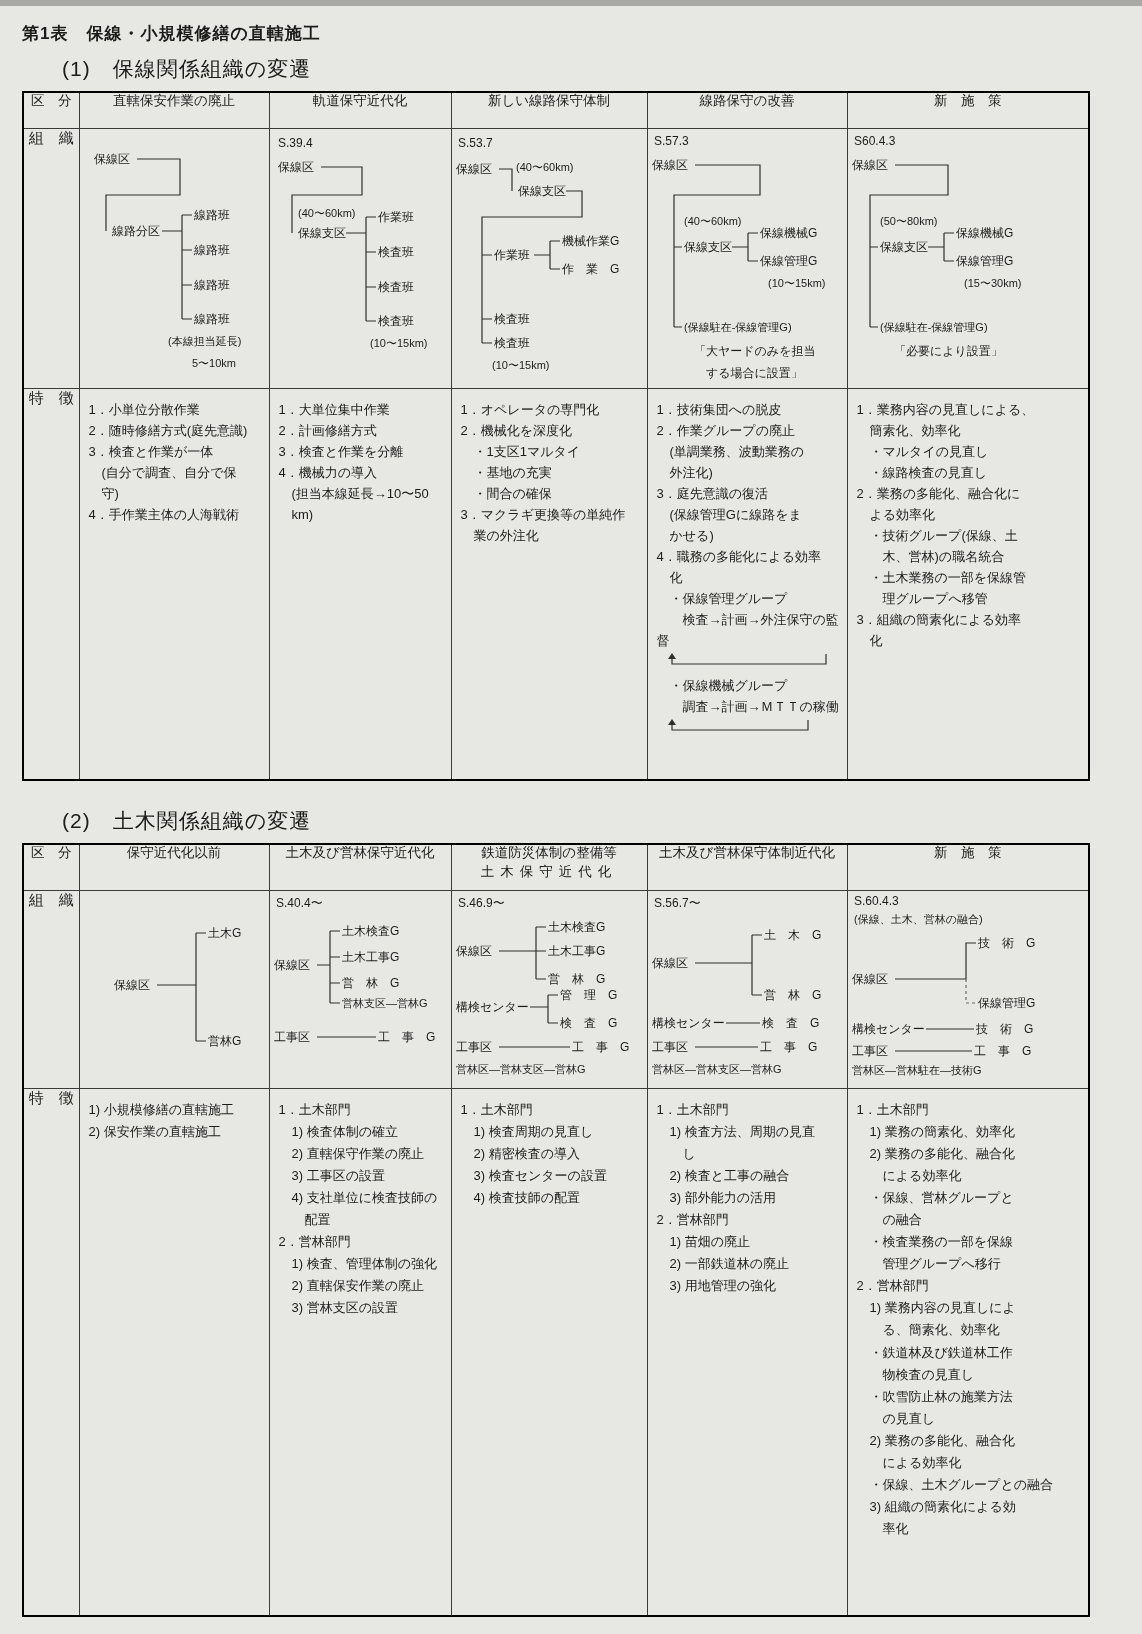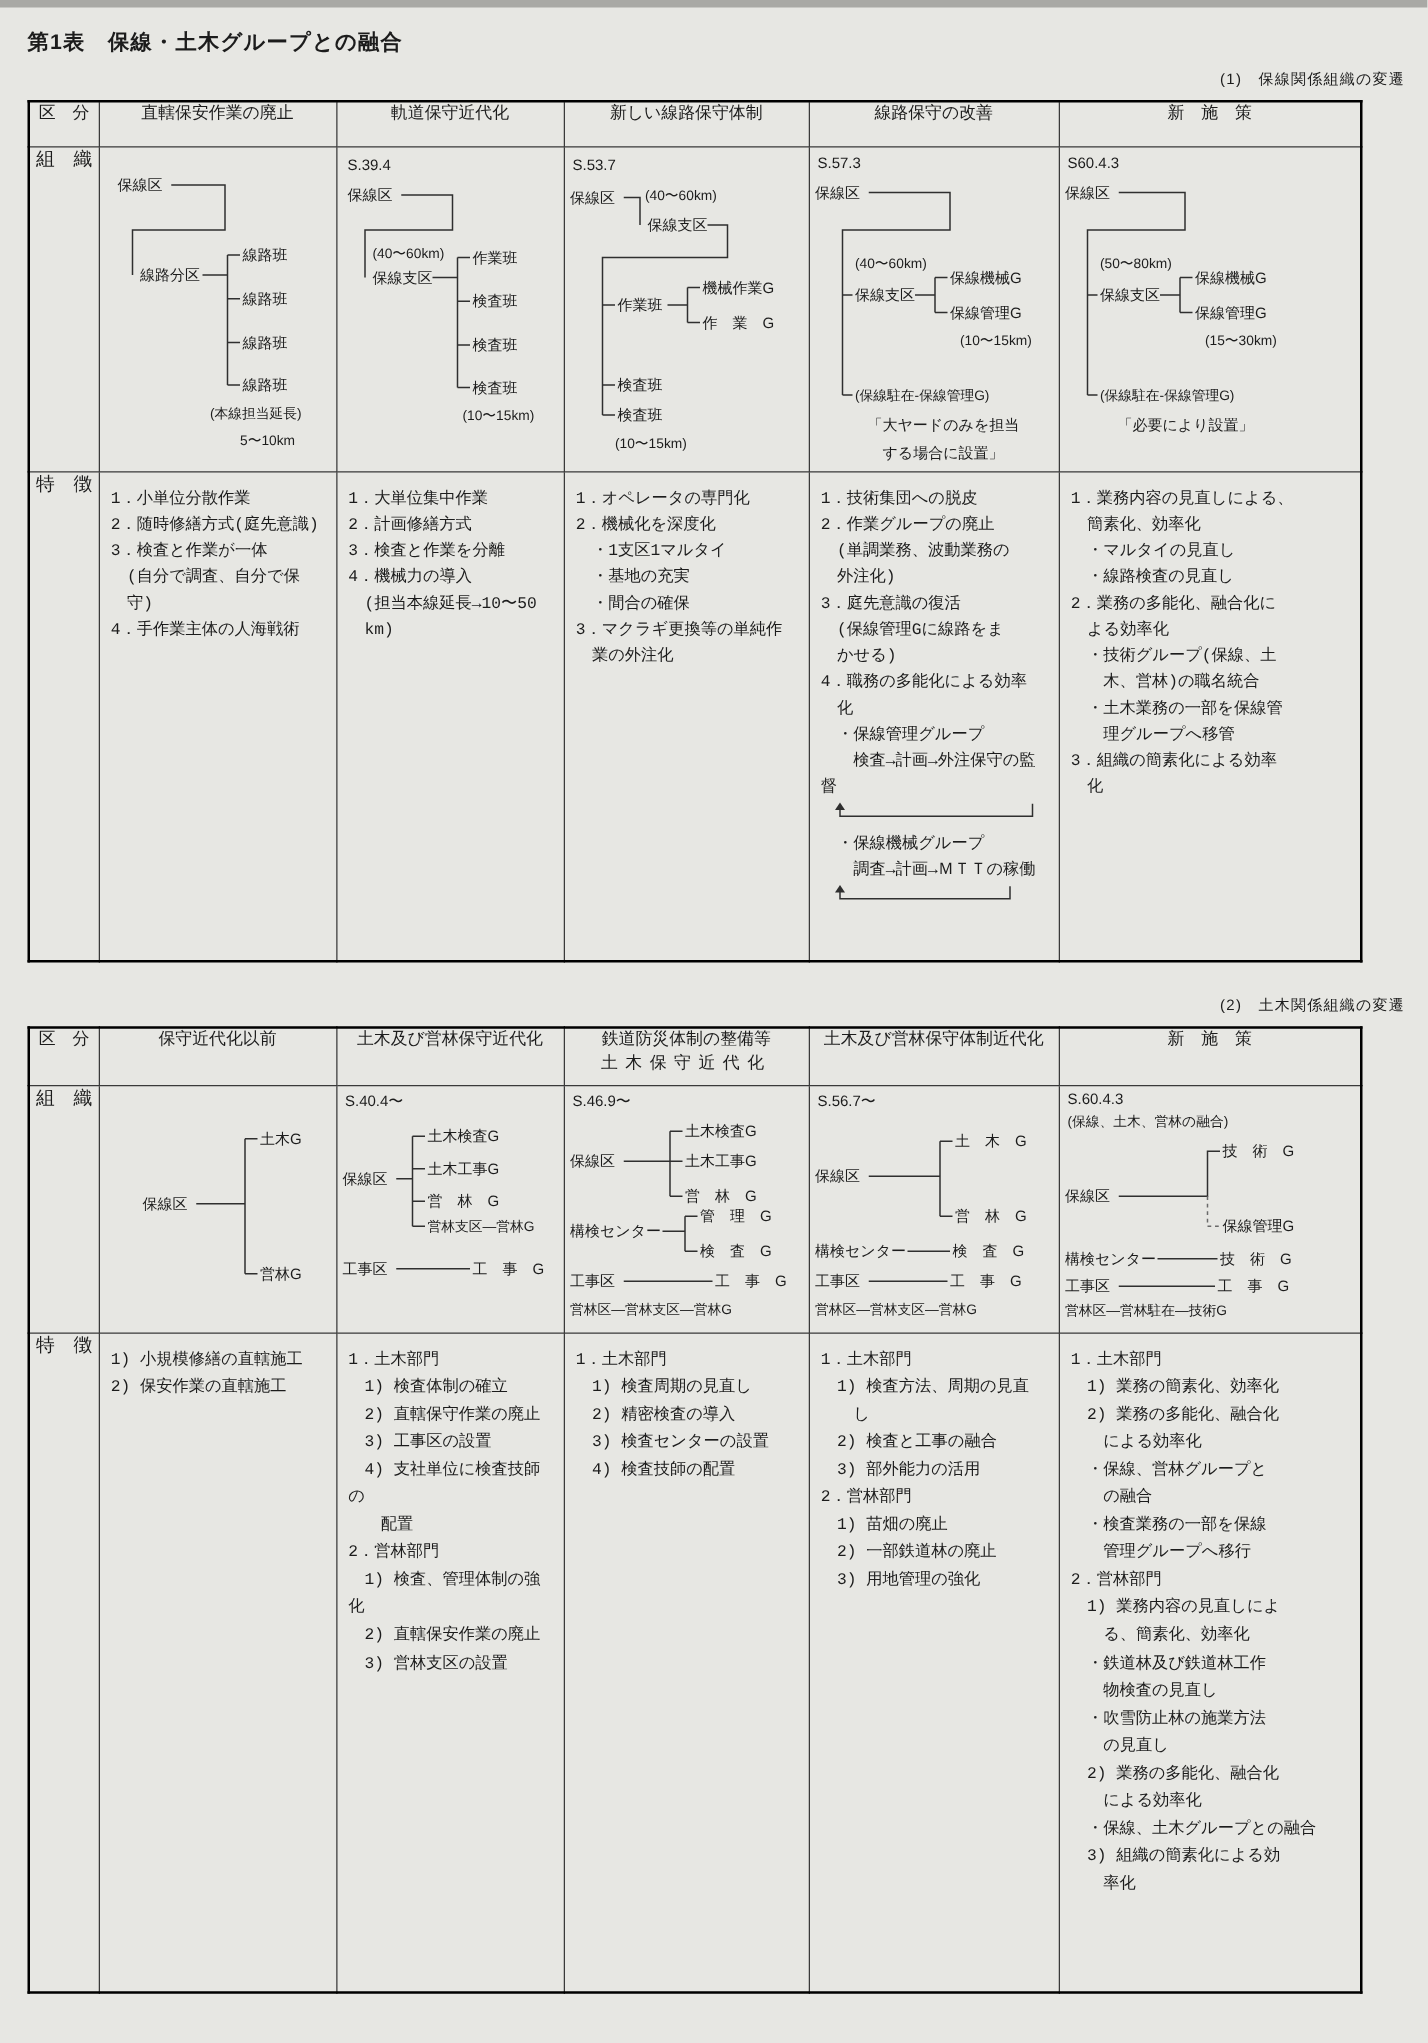--- a/index.html
+++ b/index.html
@@ -5,59 +5,59 @@
   html,body{margin:0;padding:0;}
   body{
     width:1142px;height:1634px;overflow:hidden;
     background:#e7e7e3;
     font-family:"Liberation Sans","DejaVu Sans",sans-serif;
     color:#1c1c1c;
   }
   .scan-edge{height:6px;background:#a9a9a5;}
   .paper{padding:10px 18px 0 22px;}
   .doc-title{font-size:17px;font-weight:bold;margin:6px 0 10px 0;letter-spacing:1px;}
-  .sub-caption{font-size:12px;margin:10px 0 8px 40px;letter-spacing:1px;text-align:right;}
+  .sub-caption{font-size:21px;margin:10px 0 8px 40px;letter-spacing:1px;}
   table.org-table{
     border-collapse:collapse;table-layout:fixed;width:1066px;
     background:transparent;
   }
   table.org-table td{
     border:1px solid #3a3a3a;vertical-align:top;padding:0;
   }
   table.org-table{border:2px solid #000000;}
   td.hdr{
     text-align:center;vertical-align:middle;
     font-size:13.5px;padding:6px 2px;line-height:1.25;
   }
   td.rowlab{
     text-align:center;vertical-align:middle;font-size:15px;
   }
   td.orgcell{padding:4px 3px;}
-  td.featcell{padding:0;font-family:Liberation Mono, monospace;}
+  td.featcell{padding:0;}
   .feat{
     white-space:pre-wrap;font-size:13px;line-height:1.62;
     padding:10px 7px 6px 9px;
   }
   .feat2{line-height:1.7;}
   svg text{font-size:12px;fill:#1c1c1c;font-family:"Liberation Sans","DejaVu Sans",sans-serif;}
   svg text.fs11{font-size:11px;}
   svg path{stroke:#2f2f2f;stroke-width:1.2;fill:none;}
   svg path.dash{stroke-dasharray:3,3;stroke:#6a6a6a;}
   svg polygon{fill:#2f2f2f;}
   .loop-svg{display:block;margin:1px 0 3px 10px;}
   .ls2{letter-spacing:6px;text-align:center;}
   .hdr .l2{display:block;margin-top:2px;}
 </style>
 </head>
 <body>
 
 <div class="scan-edge"></div>
 <div class="paper">
 
-  <div class="doc-title">第1表　保線・土木グループとの融合</div>
+  <div class="doc-title">第1表　保線・小規模修繕の直轄施工</div>
   <div class="sub-caption">(1)　保線関係組織の変遷</div>
 
   <table class="org-table">
     <colgroup>
       <col style="width:56px">
         <col style="width:190px">
         <col style="width:182px">
       <col style="width:196px">
         <col style="width:200px">
         <col style="width:242px">

